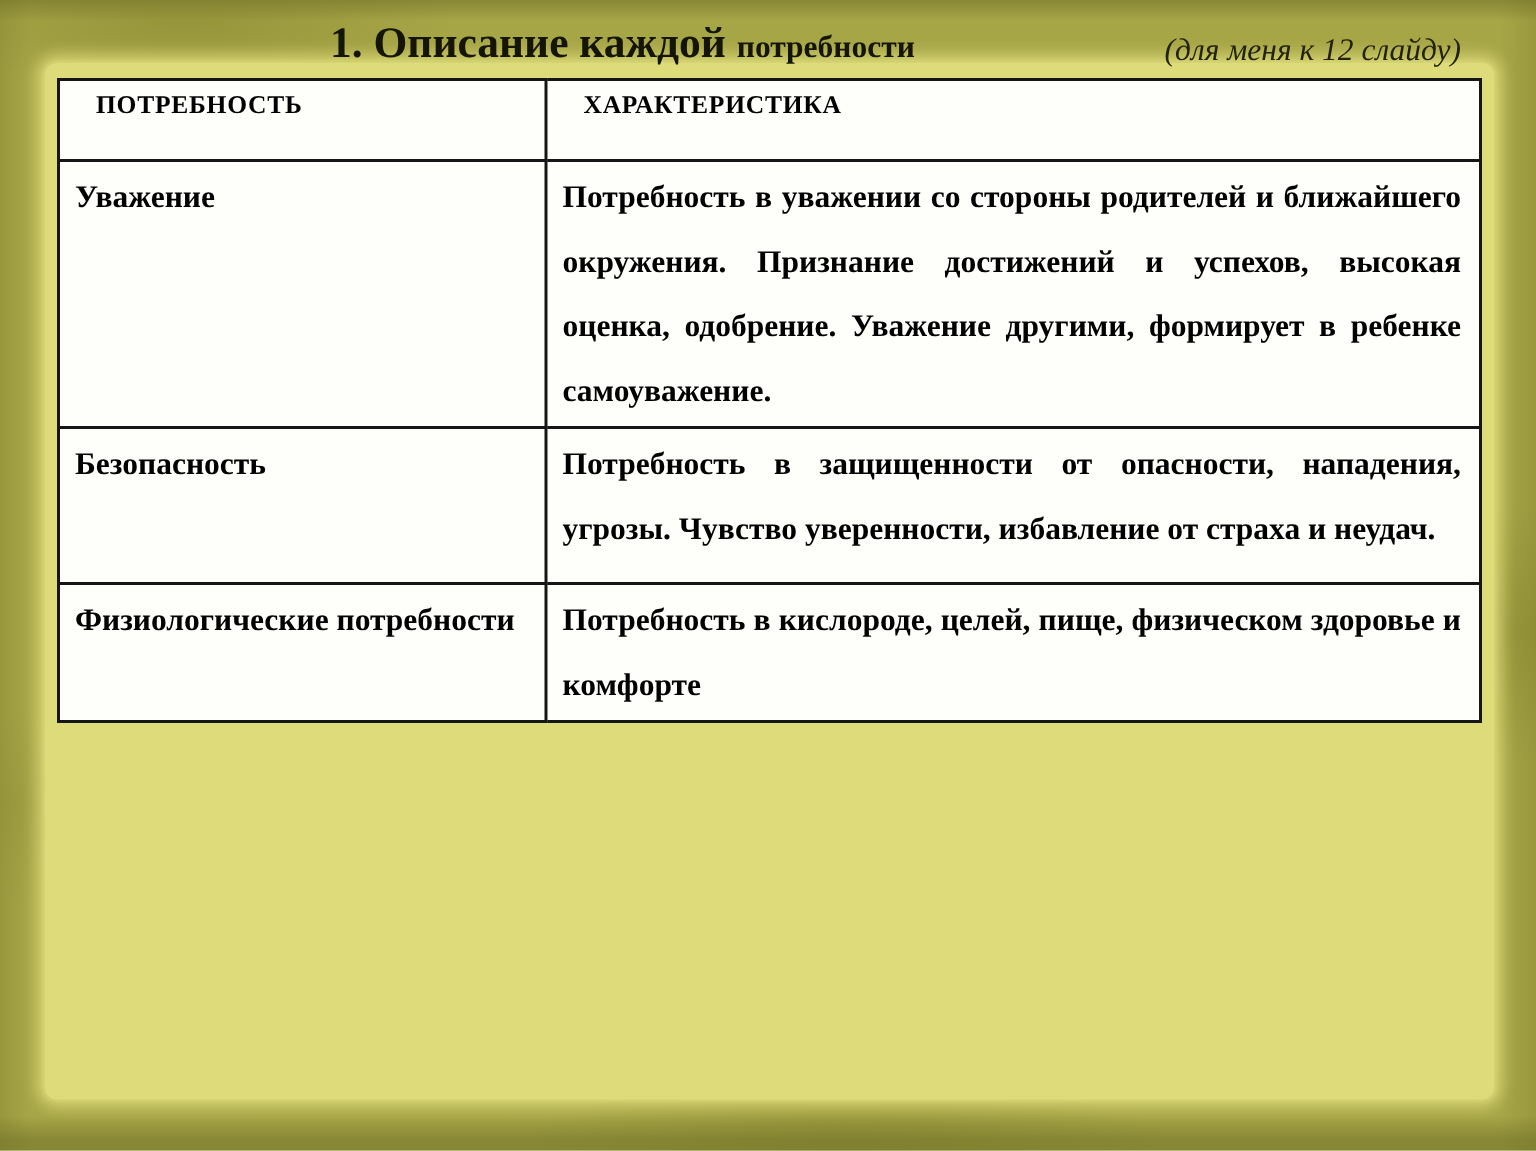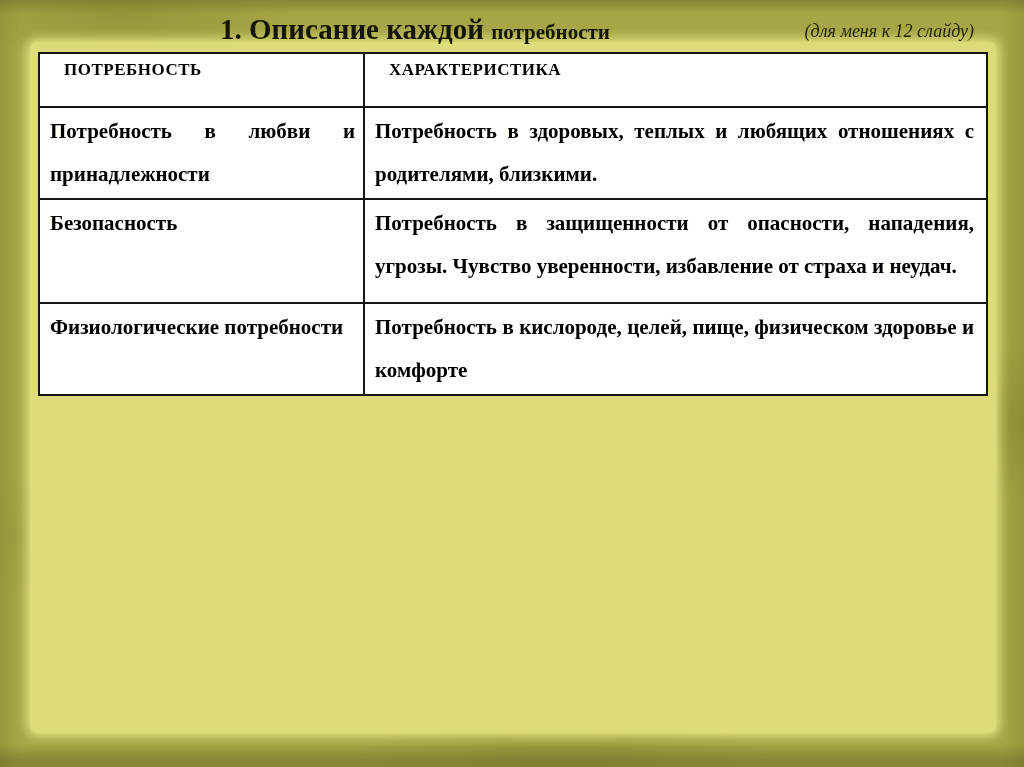--- a/index.html
+++ b/index.html
@@ -31,21 +31,21 @@
   }
   .title-main{
     position:absolute;left:220px;top:3px;
     font-size:29px;font-weight:bold;color:#151505;white-space:nowrap;
   }
   .title-sub{
     font-size:21px;font-weight:bold;
   }
   .title-note{
     position:absolute;right:82px;top:11px;
-    font-size:18px;font-style:italic;color:#23230a;white-space:nowrap;margin-left:14px;
+    font-size:21px;font-style:italic;color:#23230a;white-space:nowrap;margin-left:14px;
   }
   table.needs{
     position:absolute;left:38px;top:52px;z-index:2;
     width:948px;
     border-collapse:collapse;
     background:#fefefa;
     table-layout:fixed;
   }
   table.needs td{
     border:2px solid #161616;
@@ -94,23 +94,23 @@
   <table class="needs">
     <colgroup>
         <col class="c1">
         <col class="c2">
       </colgroup>
     <tbody>
       <tr class="hdr">
         <td>ПОТРЕБНОСТЬ</td>
         <td>ХАРАКТЕРИСТИКА</td>
       </tr>
-      <tr class="r3">
-        <td class="need">Потребность в любви и принадлежности</td>
-        <td class="desc">Потребность в здоровых, теплых и любящих отношениях с родителями, близкими.</td>
+      <tr class="r2">
+        <td class="need">Уважение</td>
+        <td class="desc">Потребность в уважении со стороны родителей и ближайшего окружения. Признание достижений и успехов, высокая оценка, одобрение. Уважение другими, формирует в ребенке самоуважение.</td>
       </tr>
       <tr class="r4">
         <td class="need">Безопасность</td>
         <td class="desc">Потребность в защищенности от опасности, нападения, угрозы. Чувство уверенности, избавление от страха и неудач.</td>
       </tr>
       <tr class="r5">
         <td class="need">Физиологические потребности</td>
         <td class="desc">Потребность в кислороде, целей, пище, физическом здоровье и комфорте</td>
       </tr>
     </tbody>

